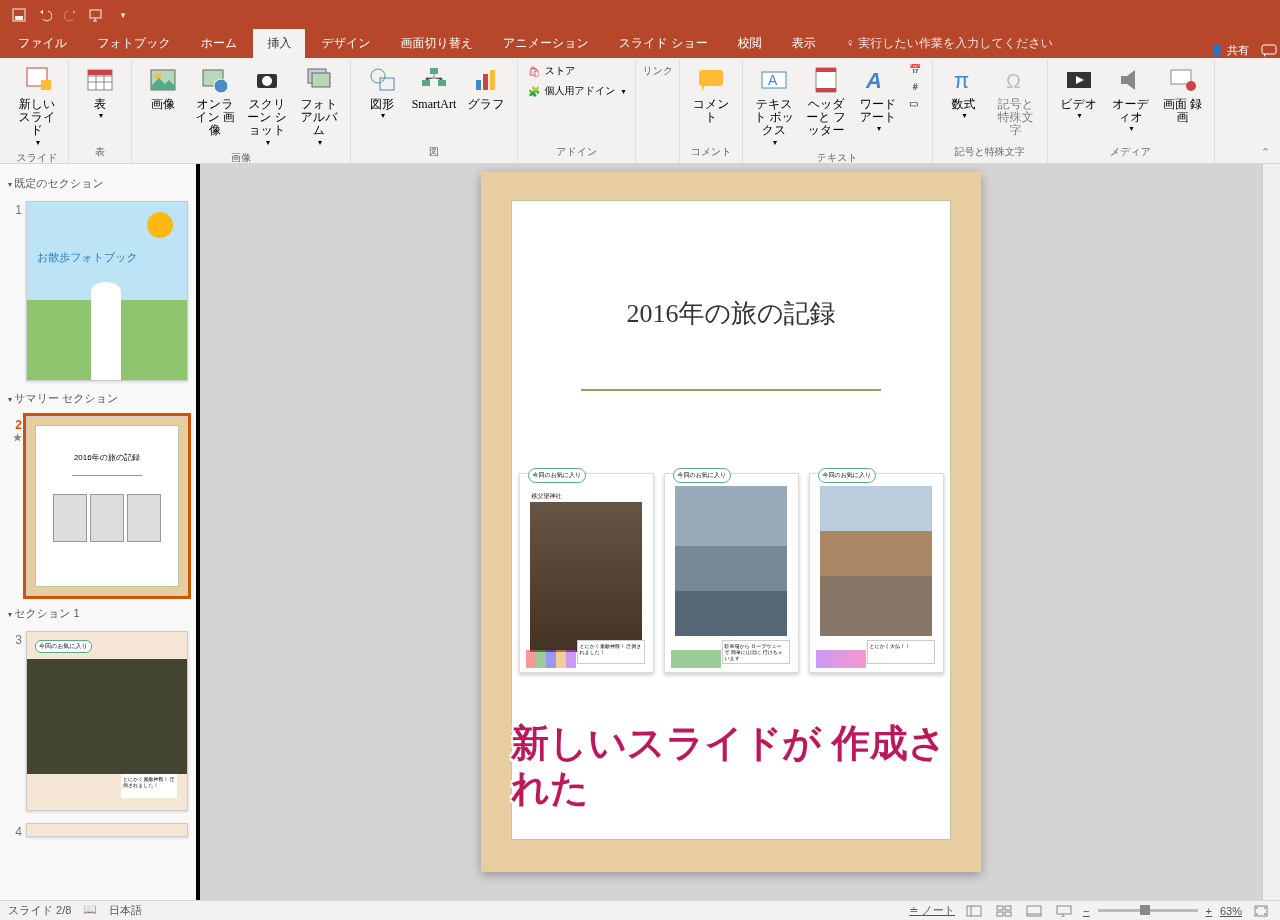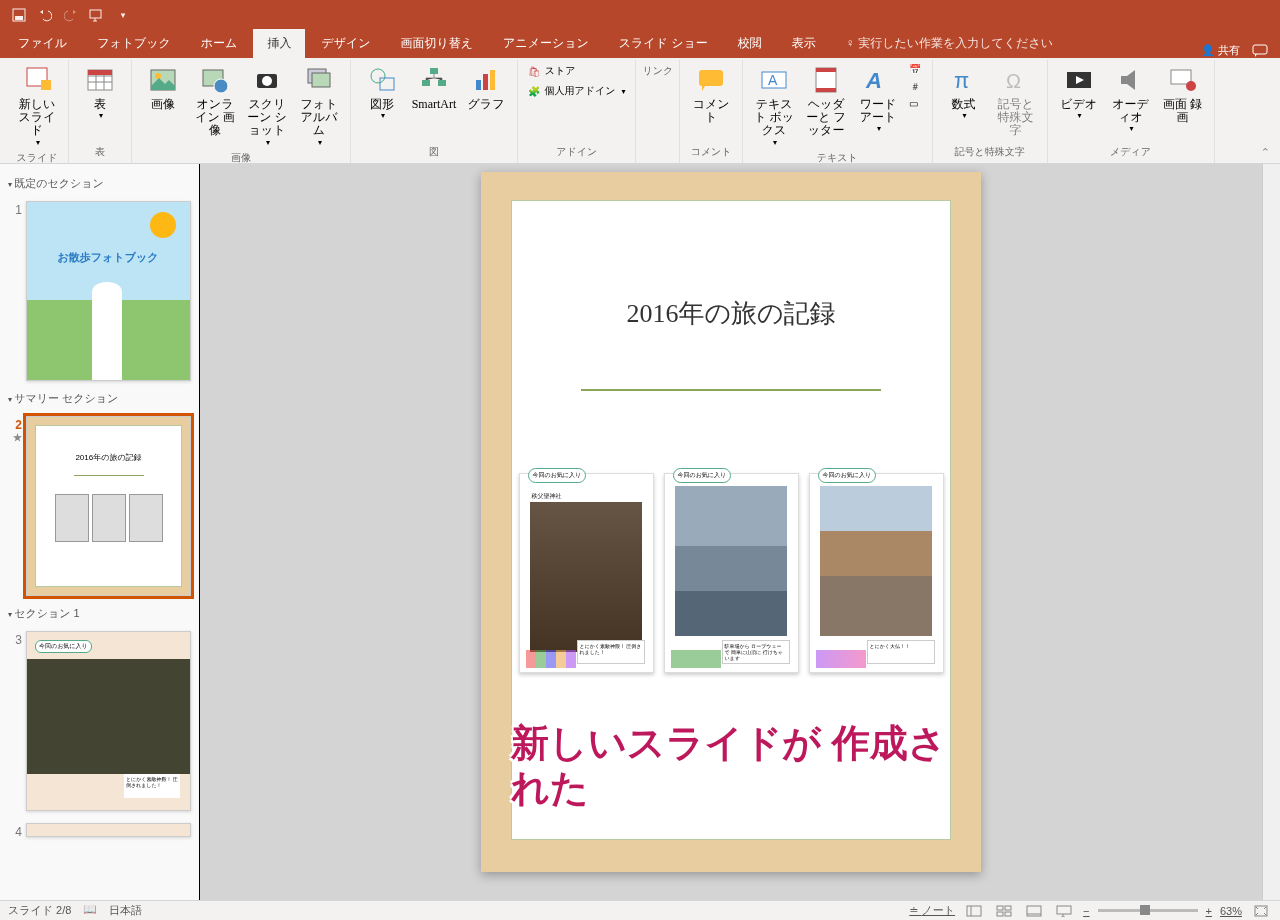--- a/index.html
+++ b/index.html
@@ -8,35 +8,35 @@
 .titlebar { height: 30px; background: #b7472a; display: flex; align-items: center; color: #fff; }
 .qat { display: flex; gap: 4px; padding: 0 8px; }
 .qat-btn { width: 22px; height: 22px; display: flex; align-items: center; justify-content: center; opacity: .9; }
 .title-center { flex: 1; text-align: center; font-size: 12px; }
 .title-right { display: flex; align-items: center; gap: 8px; padding-right: 6px; }
 .win-btn { width: 40px; height: 30px; display: flex; align-items: center; justify-content: center; }
 
 .ribbon-tabs { height: 28px; background: #b7472a; display: flex; align-items: flex-end; padding-left: 4px; gap: 2px; }
 .ribbon-tab { padding: 6px 14px; color: #fff; font-size: 12px; cursor: pointer; }
 .ribbon-tab.active { background: #f3f2f1; color: #333; }
-.ribbon-right { margin-left: auto; display: flex; align-items: center; padding-right: 12px; color: #fff; gap: 12px; }
+.ribbon-right { margin-left: auto; display: flex; align-items: center; padding-right: 3px; color: #fff; gap: 12px; }
 
 .ribbon { height: 106px; background: #f3f2f1; border-bottom: 1px solid #d6d6d6; display: flex; padding: 2px 6px 0; }
 .group { display: flex; flex-direction: column; align-items: center; padding: 2px 6px; border-right: 1px solid #e0e0e0; }
 .group-items { display: flex; gap: 2px; flex: 1; align-items: flex-start; }
 .group-label { font-size: 10px; color: #666; padding: 2px 0; font-family: Liberation Serif, serif; }
 .big-btn { display: flex; flex-direction: column; align-items: center; width: 50px; padding: 2px; min-height: 76px; }
 .big-btn .icon { width: 32px; height: 32px; margin-bottom: 2px; display: flex; align-items: center; justify-content: center; }
 .big-btn .lbl { font-size: 12px; text-align: center; line-height: 1.1; font-family: Liberation Serif, serif; }
 .small-btn { display: flex; align-items: center; gap: 4px; padding: 2px 4px; font-size: 10px; }
 .stack { display: flex; flex-direction: column; gap: 2px; }
 .arrow-dn::after { content: "▾"; font-size: 8px; margin-left: 2px; }
 
 .workspace { display: flex; height: 736px; background: #eee; }
-.thumb-panel { width: 200px; background: #f9f9f9; border-right: 1px solid #000000; overflow-y: auto; padding: 8px 6px; position: relative; }
+.thumb-panel { width: 200px; background: #f9f9f9; border-right: 4px solid #000000; overflow-y: auto; padding: 8px 6px; position: relative; }
 .section-hdr { font-size: 11px; color: #555; padding: 4px 2px; }
 .section-hdr::before { content: "▾ "; font-size: 8px; }
 .thumb { display: flex; gap: 4px; padding: 6px 2px; }
 .thumb-num { width: 14px; text-align: right; font-size: 12px; color: #777; padding-top: 2px; }
 .thumb-num.active { color: #d35400; font-weight: bold; }
 .thumb-img { flex: 1; height: 180px; background: #fff; border: 1px solid #ccc; box-shadow: 0 1px 3px rgba(0,0,0,.15); position: relative; }
 .thumb-img.selected { outline: 3px solid #d35400; }
 
 .canvas-area { flex: 1; background: #6f6f6f33; display: flex; justify-content: center; padding-top: 8px; position: relative; overflow: auto; }
 .slide { width: 500px; height: 700px; background: #e8cda0; box-shadow: 0 3px 10px rgba(0,0,0,.3); position: relative; }
@@ -58,21 +58,21 @@
 .sb-left { display: flex; gap: 12px; }
 .sb-right { margin-left: auto; display: flex; align-items: center; gap: 8px; text-decoration: underline; }
 .view-btn { width: 22px; height: 16px; display: flex; align-items: center; justify-content: center; }
 .zoom-slider { width: 100px; height: 3px; background: #bbb; position: relative; }
 .zoom-slider::after { content: ""; position: absolute; left: 42%; top: -4px; width: 10px; height: 10px; background: #888; }
 
 
 .t1-sky { position: absolute; inset: 0; background: linear-gradient(#bde4f5 0 55%, #8dc66e 55% 100%); }
 .t1-sun { position: absolute; top: 10px; right: 14px; width: 26px; height: 26px; background: #fdb813; border-radius: 50%; }
 .t1-road { position: absolute; bottom: 0; left: 40%; width: 30px; height: 55%; background: #fff; border-radius: 50% 50% 0 0 / 10%; }
-.t1-title { position: absolute; top: 48px; left: 10px; right: 11px; text-align: center; font-size: 11px; font-weight: bold; color: #2a7bc4; }
+.t1-title { position: absolute; top: 48px; left: 10px; right: 11px; font-size: 11px; font-weight: normal; color: #2a7bc4; }
 
 .t2-bg { position: absolute; inset: 8px; background: #fff; border: 1px solid #b9caa0; display: flex; flex-direction: column; align-items: center; }
 .t2-title { margin-top: 26px; font-size: 8px; }
 .t2-rule { width: 70px; height: 1px; background: #8aa65a; margin-top: 12px; }
 .t2-row { display: flex; gap: 3px; margin-top: 18px; }
 .t2-card { width: 34px; height: 48px; background: #ddd; border: 1px solid #999; }
 
 svg { display: block; }
 </style>
 </head>

